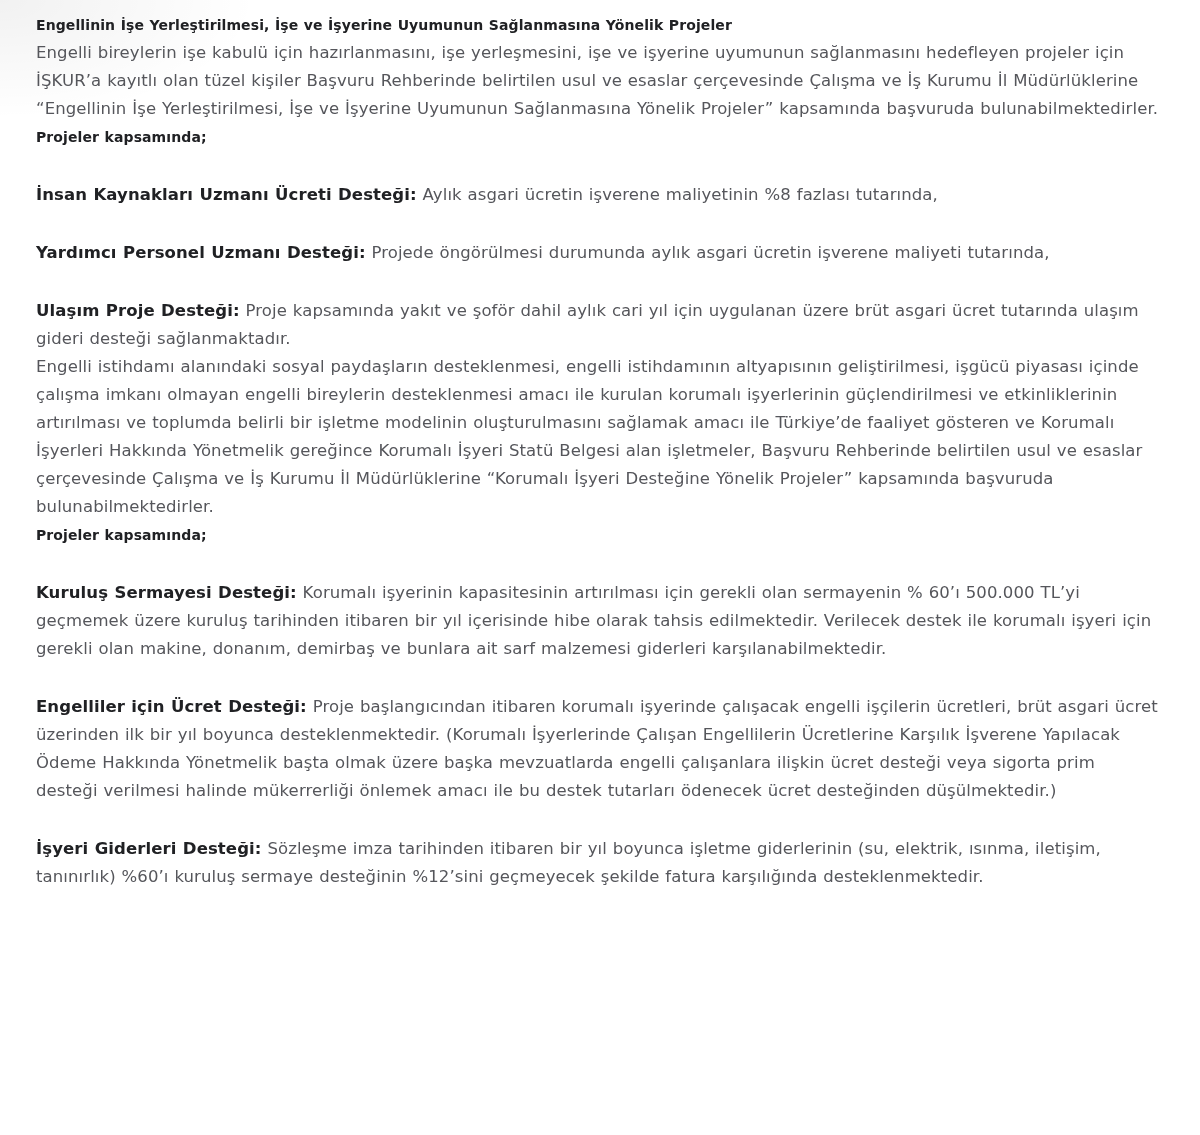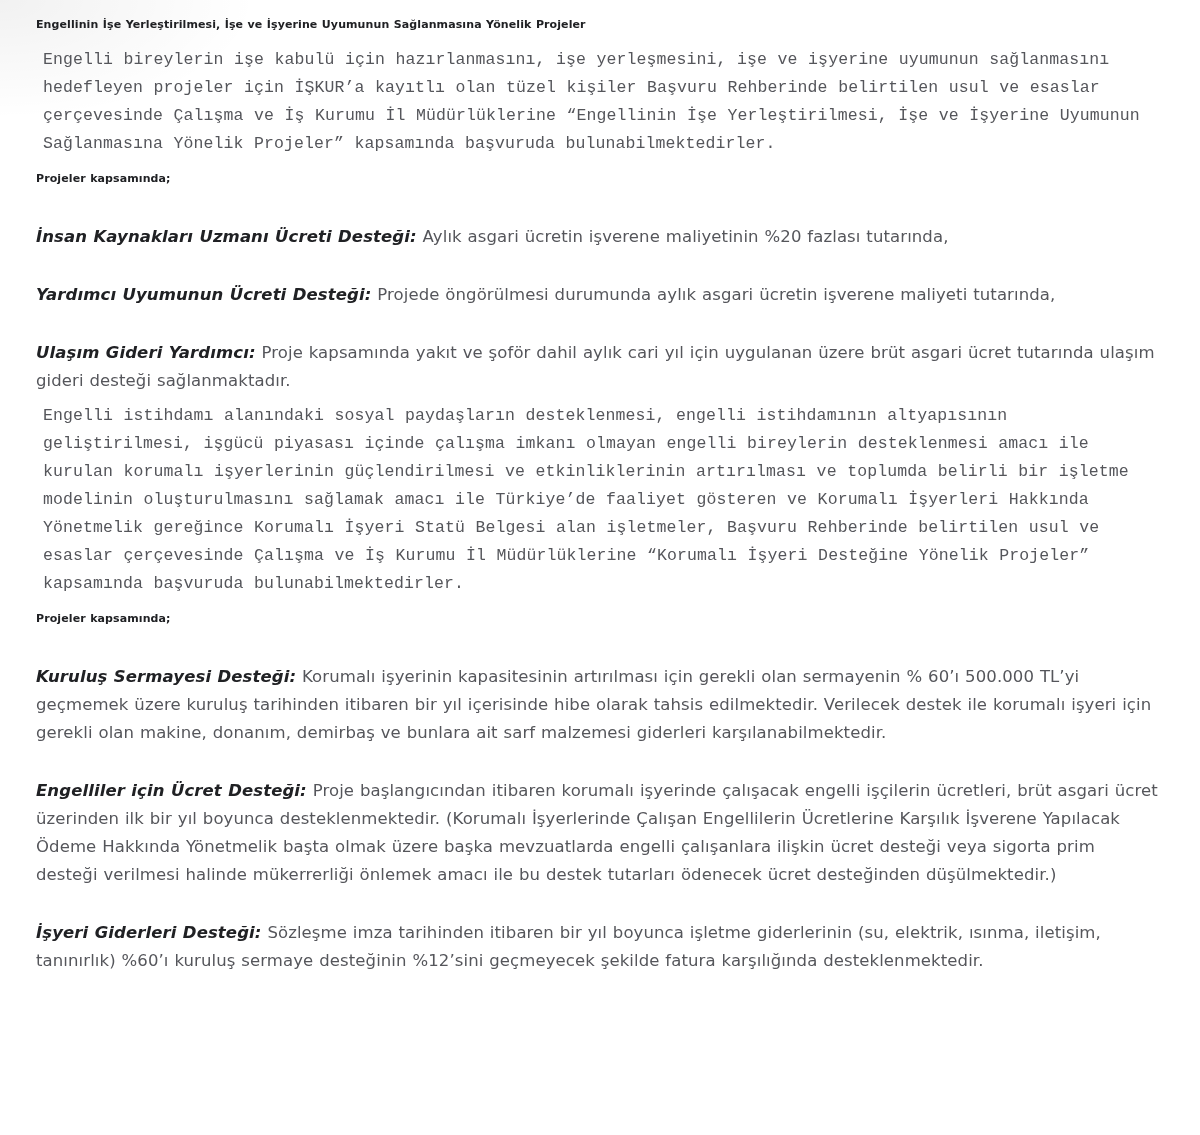--- a/index.html
+++ b/index.html
@@ -30,50 +30,49 @@
     font-size: 16.5px;
     line-height: 28px;
     letter-spacing: 0.1px;
     color: #55565b;
     word-spacing: 0.5px;
   }
   .block { margin: 0; }
   .mt { margin-top: 30px; }
   .heading {
     font-weight: 700;
-    font-size: 11px;
+    font-size: 14px;
     color: #202124;
     margin: 0;
   }
-  .para { margin: 7px; font-family: Liberation Mono, monospace; }
+  .para { margin: 0; }
   .labeled .label {
     font-weight: 700;
     color: #202124;
-    font-style: italic;
   }
 </style>
 </head>
 <body>
 
 <div class="corner-sheen"></div>
 
 <div class="content">
 
   <h2 class="block heading">Engellinin İşe Yerleştirilmesi, İşe ve İşyerine Uyumunun Sağlanmasına Yönelik Projeler</h2>
 
   <p class="block para">Engelli bireylerin işe kabulü için hazırlanmasını, işe yerleşmesini, işe ve işyerine uyumunun sağlanmasını hedefleyen projeler için İŞKUR’a kayıtlı olan tüzel kişiler Başvuru Rehberinde belirtilen usul ve esaslar çerçevesinde Çalışma ve İş Kurumu İl Müdürlüklerine “Engellinin İşe Yerleştirilmesi, İşe ve İşyerine Uyumunun Sağlanmasına Yönelik Projeler” kapsamında başvuruda bulunabilmektedirler.</p>
 
   <h2 class="block heading mt">Projeler kapsamında;</h2>
 
-  <p class="block labeled mt"><span class="label">İnsan Kaynakları Uzmanı Ücreti Desteği:</span> <span class="body-text">Aylık asgari ücretin işverene maliyetinin %20 fazlası tutarında,</span></p>
+  <p class="block labeled mt"><span class="label">İnsan Kaynakları Uzmanı Ücreti Desteği:</span> <span class="body-text">Aylık asgari ücretin işverene maliyetinin %8 fazlası tutarında,</span></p>
 
-  <p class="block labeled mt"><span class="label">Yardımcı Uyumunun Ücreti Desteği:</span> <span class="body-text">Projede öngörülmesi durumunda aylık asgari ücretin işverene maliyeti tutarında,</span></p>
+  <p class="block labeled mt"><span class="label">Yardımcı Personel Uzmanı Desteği:</span> <span class="body-text">Projede öngörülmesi durumunda aylık asgari ücretin işverene maliyeti tutarında,</span></p>
 
 
-  <p class="block labeled mt"><span class="label">Ulaşım Gideri Yardımcı:</span> <span class="body-text">Proje kapsamında yakıt ve şoför dahil aylık cari yıl için uygulanan üzere brüt asgari ücret tutarında ulaşım gideri desteği sağlanmaktadır.</span></p>
+  <p class="block labeled mt"><span class="label">Ulaşım Proje Desteği:</span> <span class="body-text">Proje kapsamında yakıt ve şoför dahil aylık cari yıl için uygulanan üzere brüt asgari ücret tutarında ulaşım gideri desteği sağlanmaktadır.</span></p>
 
 
   <p class="block para">Engelli istihdamı alanındaki sosyal paydaşların desteklenmesi, engelli istihdamının altyapısının geliştirilmesi, işgücü piyasası içinde çalışma imkanı olmayan engelli bireylerin desteklenmesi amacı ile kurulan korumalı işyerlerinin güçlendirilmesi ve etkinliklerinin artırılması ve toplumda belirli bir işletme modelinin oluşturulmasını sağlamak amacı ile Türkiye’de faaliyet gösteren ve Korumalı İşyerleri Hakkında Yönetmelik gereğince Korumalı İşyeri Statü Belgesi alan işletmeler,  Başvuru Rehberinde belirtilen usul ve esaslar çerçevesinde Çalışma ve İş Kurumu İl Müdürlüklerine “Korumalı İşyeri Desteğine Yönelik Projeler” kapsamında başvuruda bulunabilmektedirler.</p>
 
   <h2 class="block heading mt">Projeler kapsamında;</h2>
 
   <p class="block labeled mt"><span class="label">Kuruluş Sermayesi Desteği:</span> <span class="body-text">Korumalı işyerinin kapasitesinin artırılması için gerekli olan sermayenin % 60’ı 500.000 TL’yi geçmemek üzere kuruluş tarihinden itibaren bir yıl içerisinde hibe olarak tahsis edilmektedir. Verilecek destek ile korumalı işyeri için gerekli olan makine, donanım, demirbaş ve bunlara ait sarf malzemesi giderleri karşılanabilmektedir.</span></p>
 
   <p class="block labeled mt"><span class="label">Engelliler için Ücret Desteği:</span> <span class="body-text">Proje başlangıcından itibaren korumalı işyerinde çalışacak engelli işçilerin ücretleri, brüt asgari ücret üzerinden ilk bir yıl boyunca desteklenmektedir. (Korumalı İşyerlerinde Çalışan Engellilerin Ücretlerine Karşılık İşverene Yapılacak Ödeme Hakkında Yönetmelik başta olmak üzere başka mevzuatlarda engelli çalışanlara ilişkin ücret desteği veya sigorta prim desteği verilmesi halinde mükerrerliği önlemek amacı ile bu destek tutarları ödenecek ücret desteğinden düşülmektedir.)</span></p>
 

